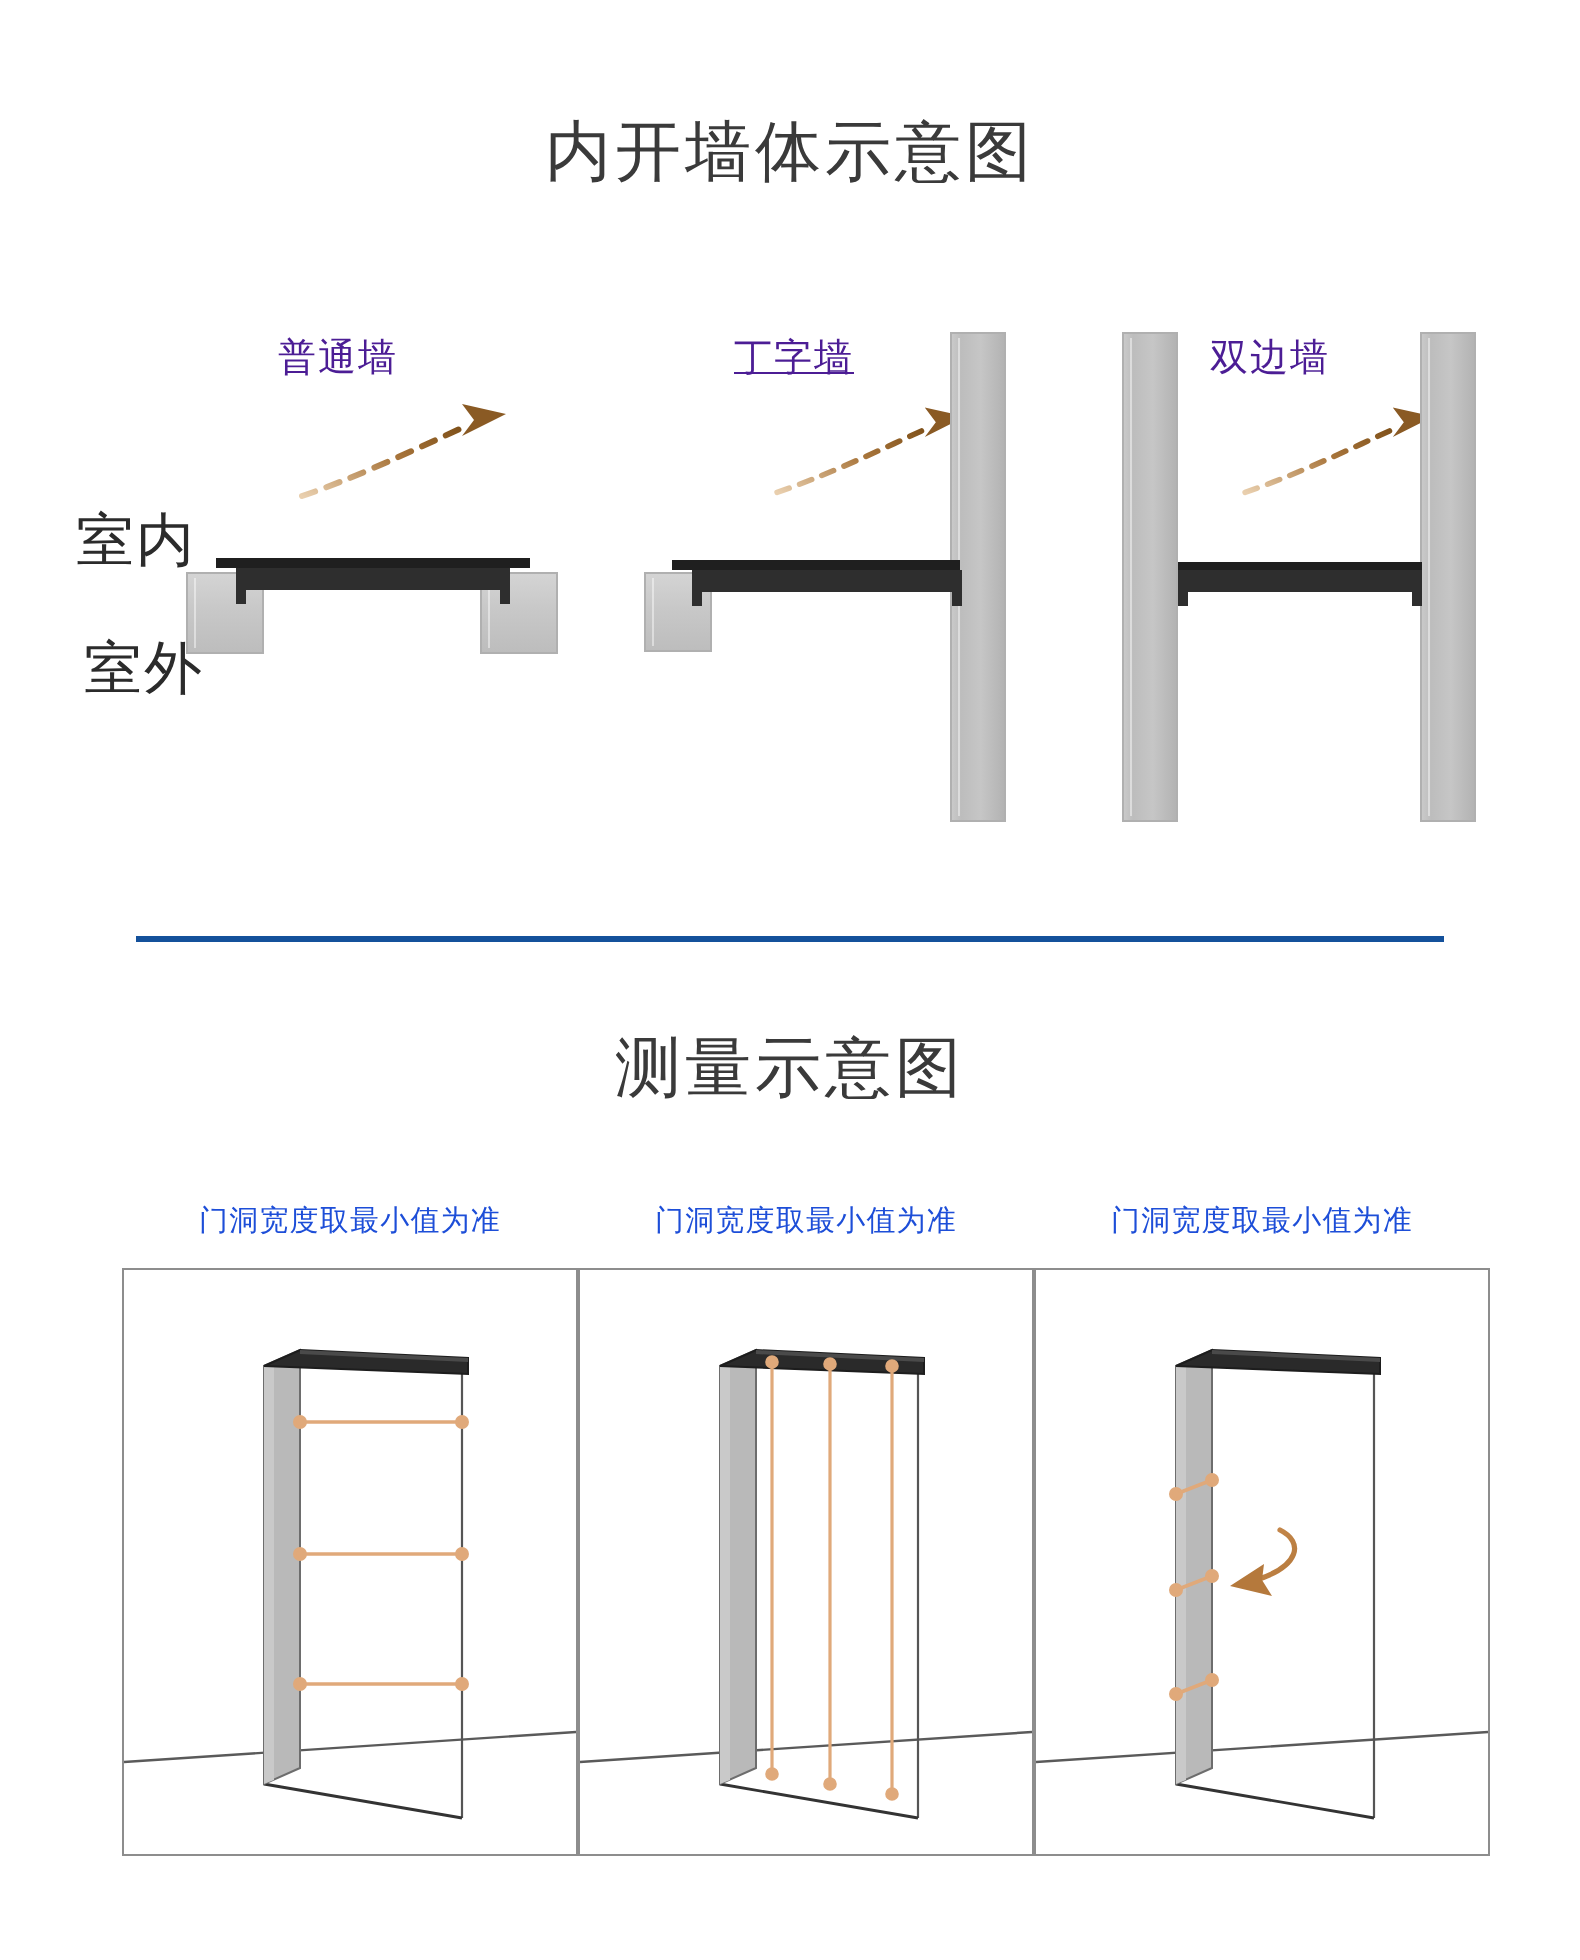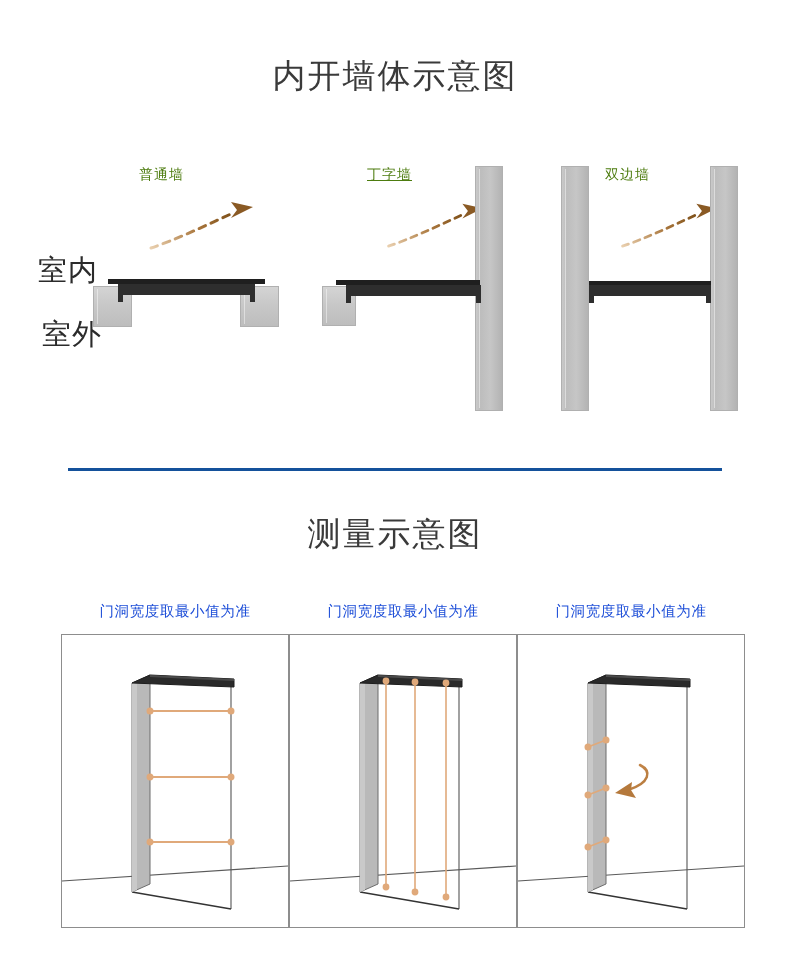--- a/index.html
+++ b/index.html
@@ -46,22 +46,22 @@
   #wall-diagram {
     position: absolute;
     left: 0;
     top: 120px;
     width: 790px;
     height: 320px;
   }
 
   .wall-label {
     position: absolute;
-    color: #4d7c0f;
-    font-size: 14px;
+    color: #4c1d95;
+    font-size: 19px;
     letter-spacing: 1px;
     white-space: nowrap;
   }
   #label-normal { left: 139px; top: 46px; }
   #label-t      { left: 367px; top: 46px; text-decoration: underline; }
   #label-double { left: 605px; top: 46px; }
 
   .side-label {
     position: absolute;
     color: #2b2b2b;

